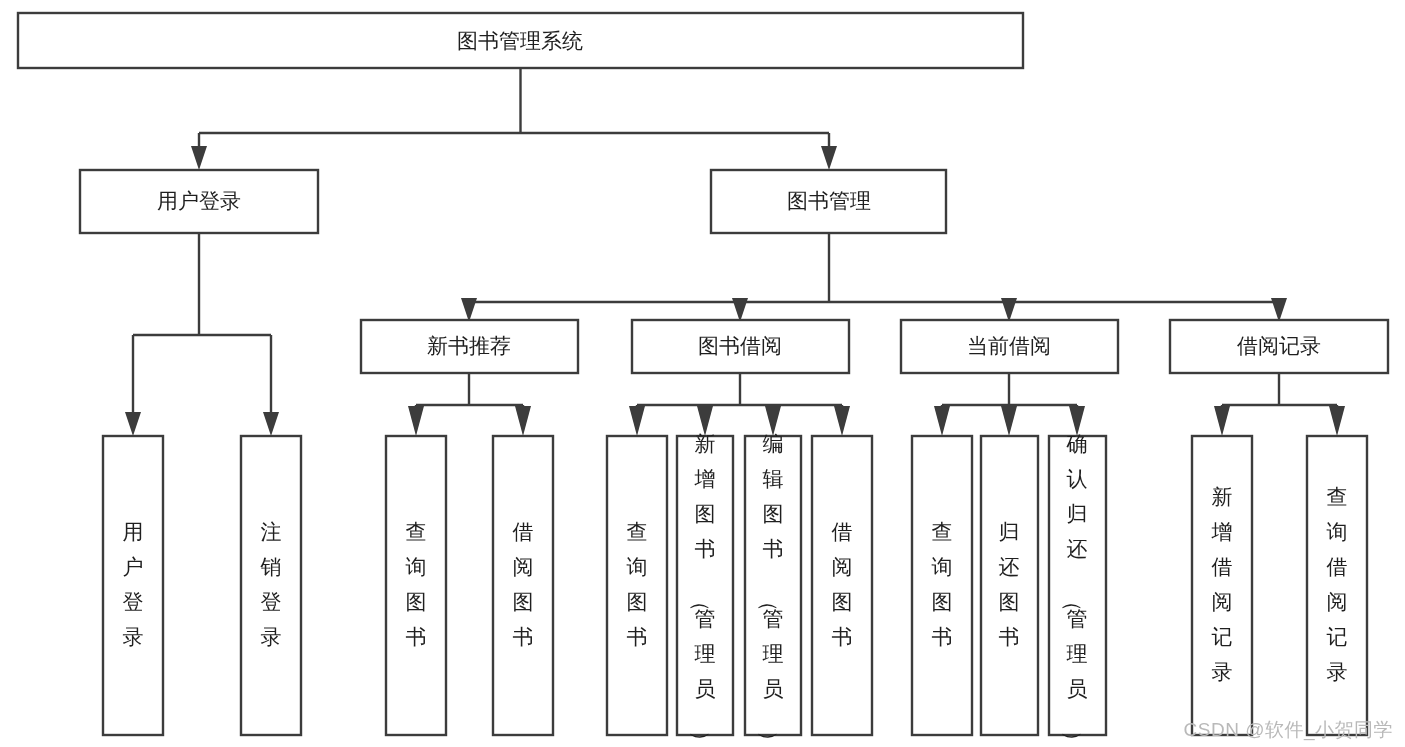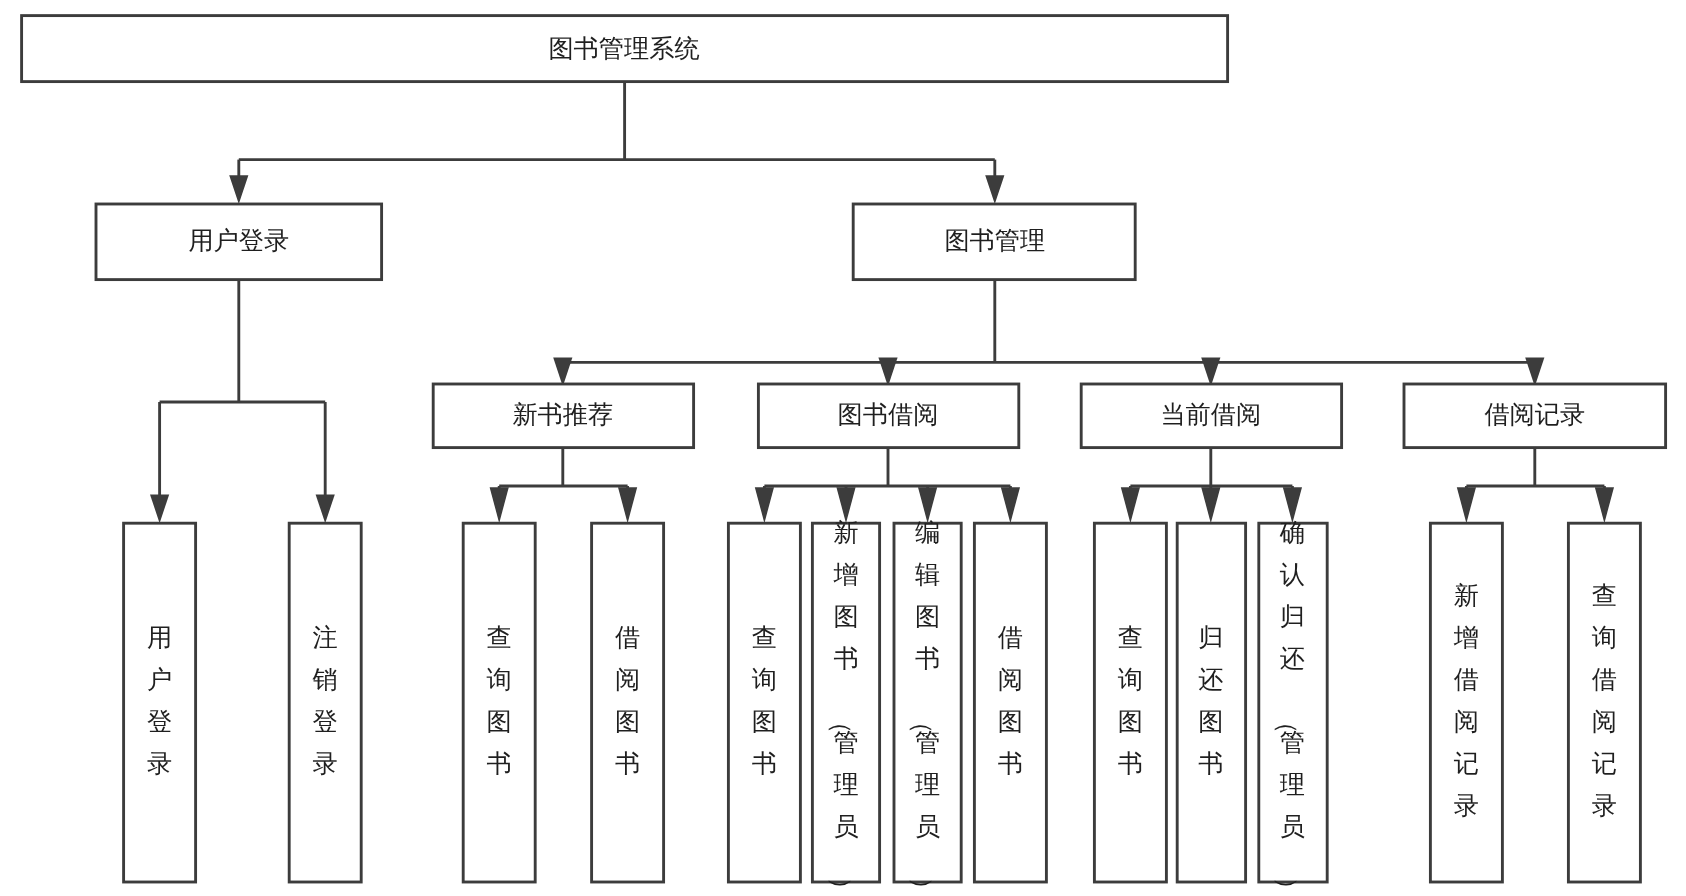--- a/index.html
+++ b/index.html
@@ -250,13 +250,14 @@
       <text class="node-label-v" x="1222" y="497.5"><tspan x="1222" dy="0">新</tspan><tspan x="1222" dy="35">增</tspan><tspan x="1222" dy="35">借</tspan><tspan x="1222" dy="35">阅</tspan><tspan x="1222" dy="35">记</tspan><tspan x="1222" dy="35">录</tspan></text>
     </g>
 
     <g>
       <rect class="node-box" x="1307" y="436" width="60" height="299"></rect>
       <text class="node-label-v" x="1337" y="497.5"><tspan x="1337" dy="0">查</tspan><tspan x="1337" dy="35">询</tspan><tspan x="1337" dy="35">借</tspan><tspan x="1337" dy="35">阅</tspan><tspan x="1337" dy="35">记</tspan><tspan x="1337" dy="35">录</tspan></text>
     </g>
 
   </svg>
 
+  <div class="watermark-text">CSDN @软件_小贺同学</div>
 </div>
 
 </body></html>

